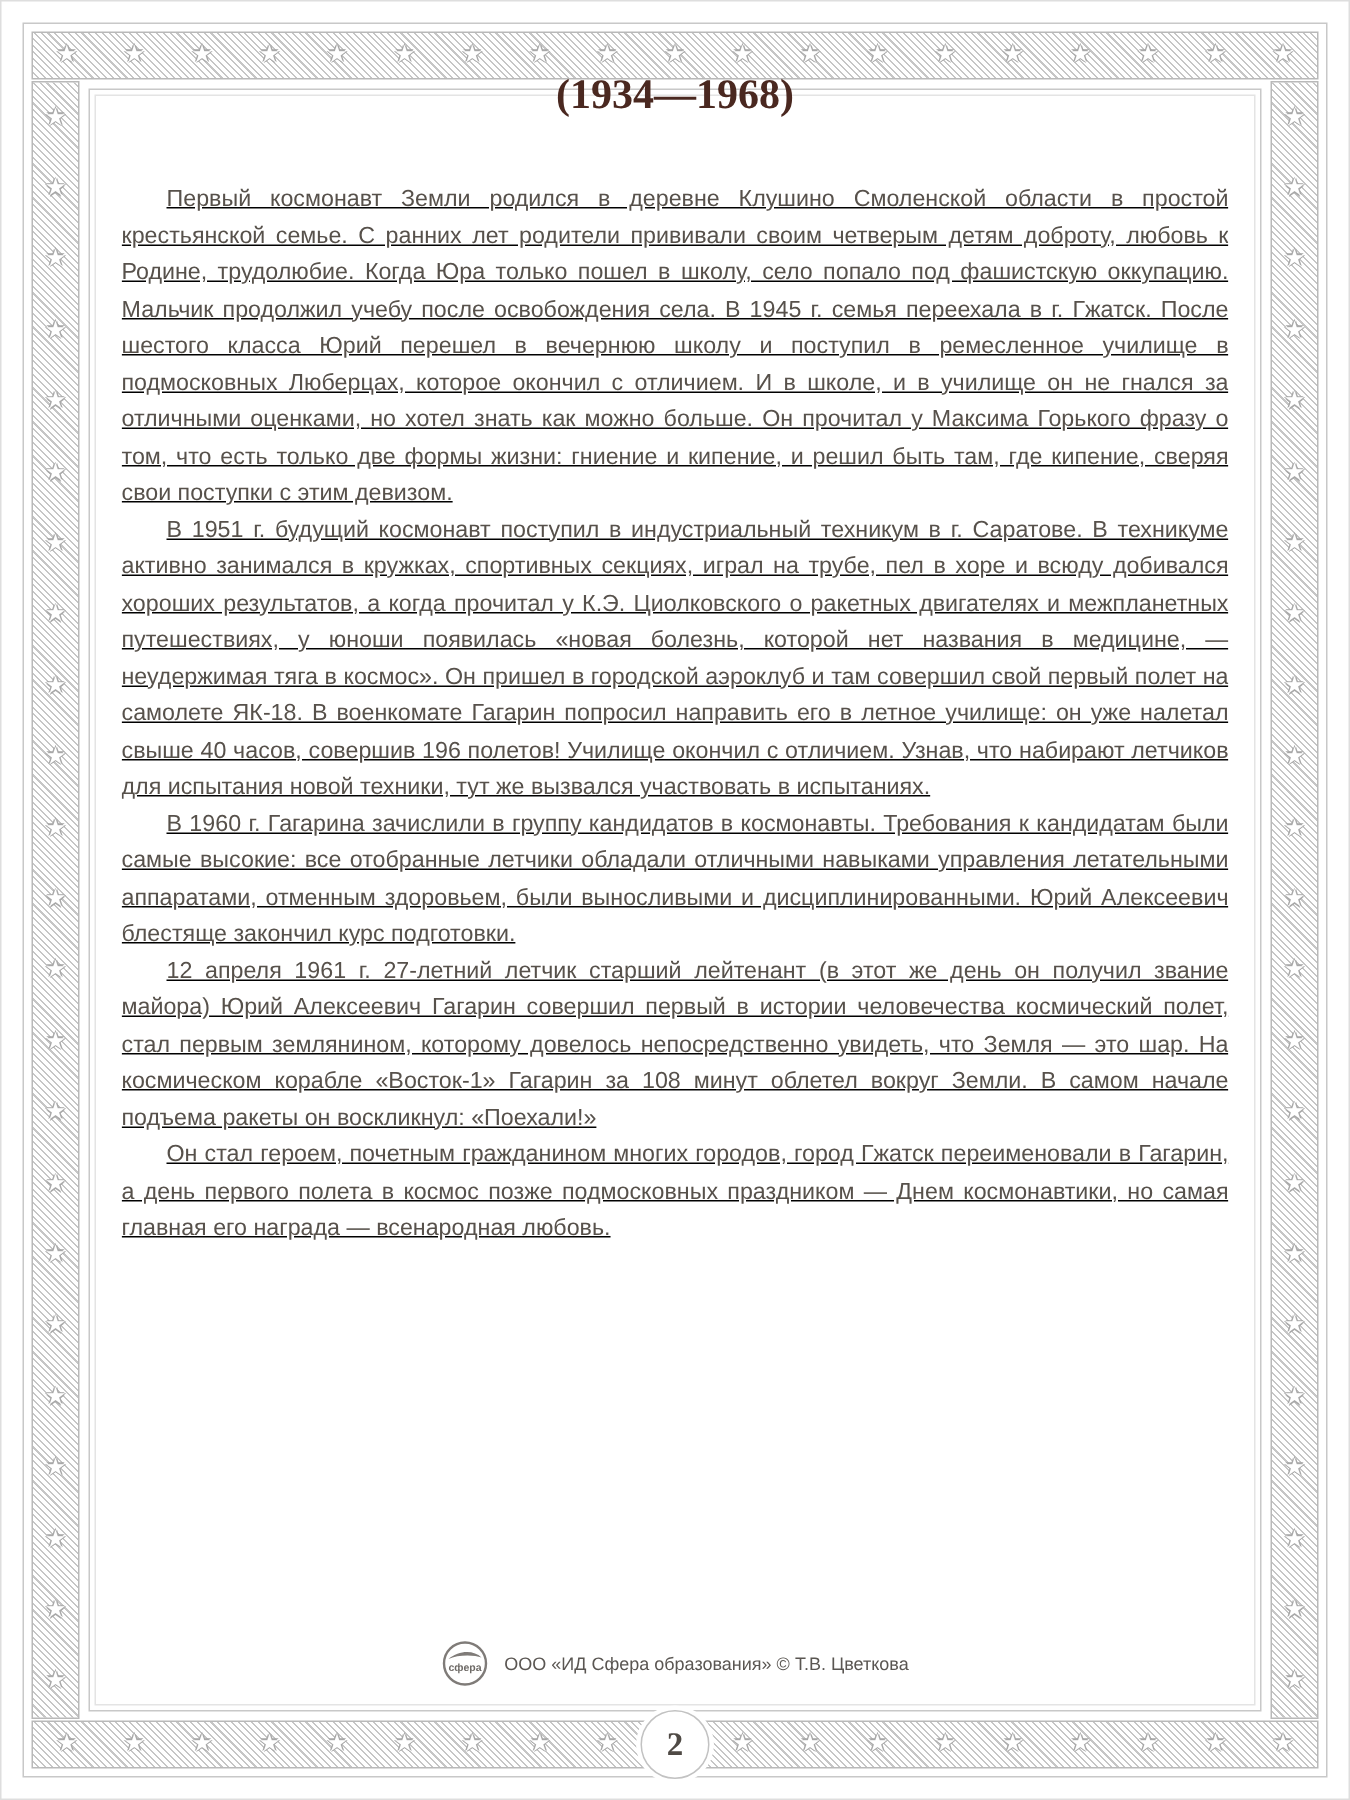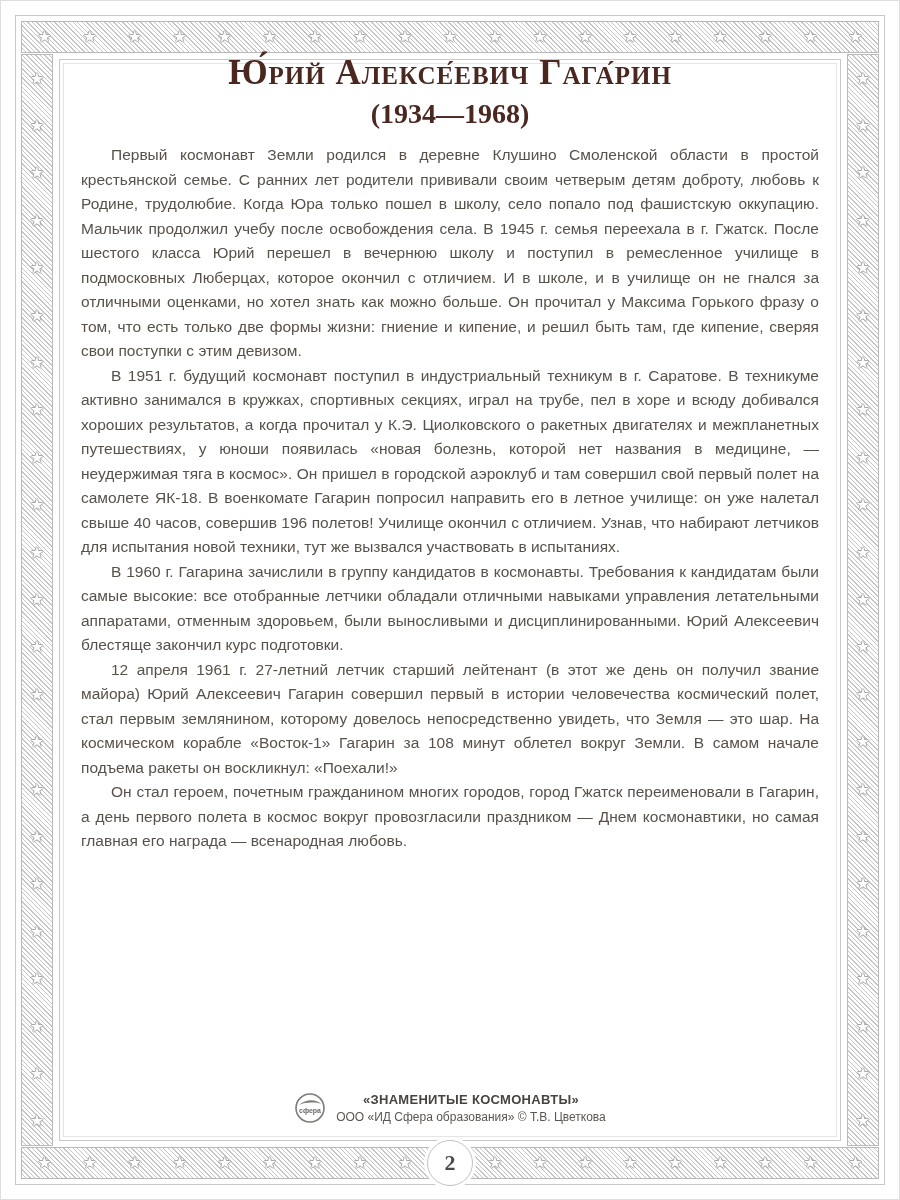--- a/index.html
+++ b/index.html
@@ -46,21 +46,21 @@
     letter-spacing:1px;
     color:var(--title-color,#4a2820);
   }
   .subtitle{
     margin:0;text-align:center;
     font-family:"Liberation Serif", serif;
     font-weight:bold;
     font-size:28px;line-height:38px;
     color:var(--title-color,#4a2820);
   }
-  .article{margin-top:10px;flex:1 1 auto;overflow:hidden;}
+  .article{margin-top:38px;flex:1 1 auto;overflow:hidden;text-decoration:underline;}
   .article p{
     margin:0;
     text-indent:30px;
     text-align:justify;
     font-size:15.5px;
     line-height:24.5px;
     color:var(--body-color,#57514b);
     hyphens:auto;
   }
   
@@ -183,40 +183,38 @@
       <span class="star">★</span>
       <span class="star">★</span>
       <span class="star">★</span>
       <span class="star">★</span>
       <span class="star">★</span>
     </div>
   <div class="frame-inner"></div>
   <div class="frame-inner2"></div>
 
   <div class="content">
-    <h1 class="title">Ю́рий Алексе́евич Гага́рин</h1>
     <div class="subtitle">(1934—1968)</div>
 
     <div class="article">
       <p>Первый космонавт Земли родился в деревне Клушино Смоленской области в простой крестьянской семье. С ранних лет родители прививали своим четверым детям доброту, любовь к Родине, трудолюбие. Когда Юра только пошел в школу, село попало под фашистскую оккупацию. Мальчик продолжил учебу после освобождения села. В 1945 г. семья переехала в г. Гжатск. После шестого класса Юрий перешел в вечернюю школу и поступил в ремесленное училище в подмосковных Люберцах, которое окончил с отличием. И в школе, и в училище он не гнался за отличными оценками, но хотел знать как можно больше. Он прочитал у Максима Горького фразу о том, что есть только две формы жизни: гниение и кипение, и решил быть там, где кипение, сверяя свои поступки с этим девизом.</p>
       <p>В 1951 г. будущий космонавт поступил в индустриальный техникум в г. Саратове. В техникуме активно занимался в кружках, спортивных секциях, играл на трубе, пел в хоре и всюду добивался хороших результатов, а когда прочитал у К.Э. Циолковского о ракетных двигателях и межпланетных путешествиях, у юноши появилась «новая болезнь, которой нет названия в медицине, — неудержимая тяга в космос». Он пришел в городской аэроклуб и там совершил свой первый полет на самолете ЯК-18. В военкомате Гагарин попросил направить его в летное училище: он уже налетал свыше 40 часов, совершив 196 полетов! Училище окончил с отличием. Узнав, что набирают летчиков для испытания новой техники, тут же вызвался участвовать в испытаниях.</p>
       <p>В 1960 г. Гагарина зачислили в группу кандидатов в космонавты. Требования к кандидатам были самые высокие: все отобранные летчики обладали отличными навыками управления летательными аппаратами, отменным здоровьем, были выносливыми и дисциплинированными. Юрий Алексеевич блестяще закончил курс подготовки.</p>
       <p>12 апреля 1961 г. 27-летний летчик старший лейтенант (в этот же день он получил звание майора) Юрий Алексеевич Гагарин совершил первый в истории человечества космический полет, стал первым землянином, которому довелось непосредственно увидеть, что Земля — это шар. На космическом корабле «Восток-1» Гагарин за 108 минут облетел вокруг Земли. В самом начале подъема ракеты он воскликнул: «Поехали!»</p>
-      <p>Он стал героем, почетным гражданином многих городов, город Гжатск переименовали в Гагарин, а день первого полета в космос вокруг провозгласили праздником — Днем космонавтики, но самая главная его награда — всенародная любовь.</p>
+      <p>Он стал героем, почетным гражданином многих городов, город Гжатск переименовали в Гагарин, а день первого полета в космос позже подмосковных праздником — Днем космонавтики, но самая главная его награда — всенародная любовь.</p>
     </div>
   </div>
 
   <div class="footer">
     <svg class="footer-logo" width="32" height="32" viewBox="0 0 32 32" aria-hidden="true">
       <circle cx="16" cy="16" r="14" fill="none" stroke="#7f7b78" stroke-width="1.6"></circle>
       <path d="M5 13 C 12 7, 22 7, 27 12 C 22 10, 11 10, 5 13 Z" fill="#7f7b78"></path>
       <text x="16" y="21" text-anchor="middle" font-size="7" font-weight="bold" fill="#6e6a66" font-family="Liberation Sans, sans-serif">сфера</text>
     </svg>
     <div class="footer-text">
-      <div class="footer-line1">«ЗНАМЕНИТЫЕ КОСМОНАВТЫ»</div>
       <div class="footer-line2">ООО «ИД Сфера образования» © Т.В. Цветкова</div>
     </div>
   </div>
 
   <div class="page-badge">
     <span>2</span>
   </div>
 
 </div>
 

